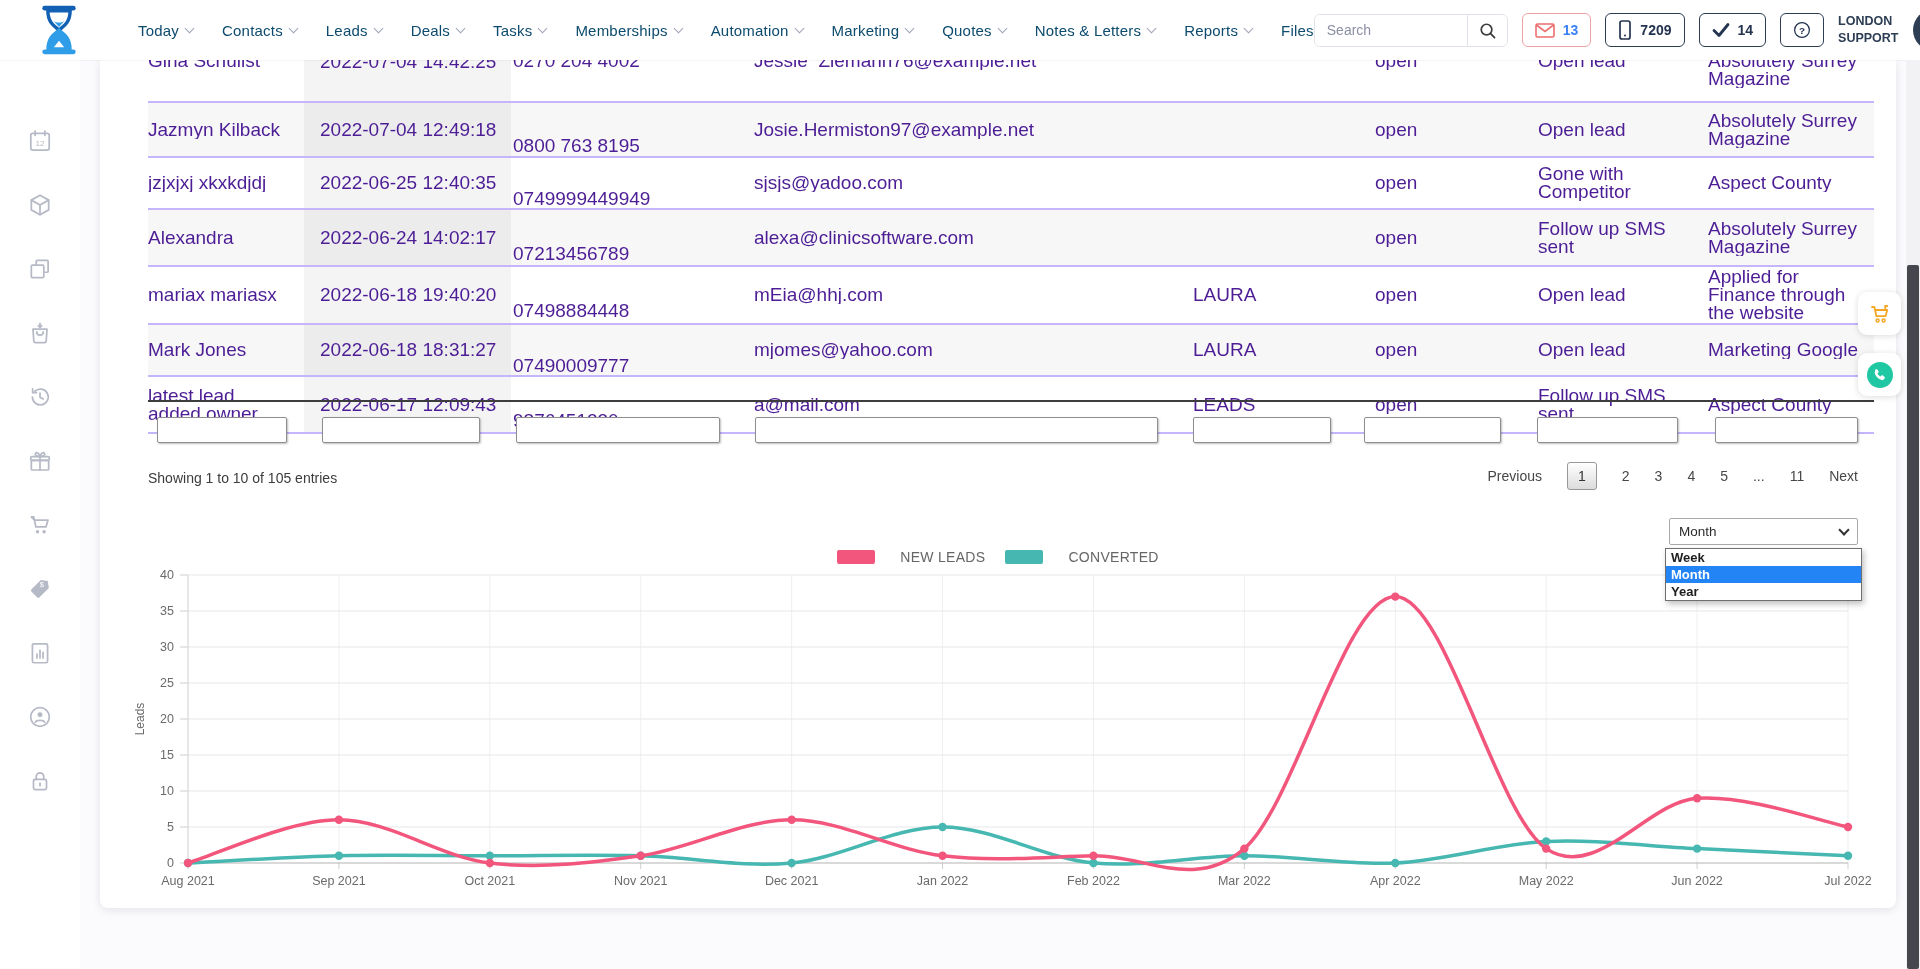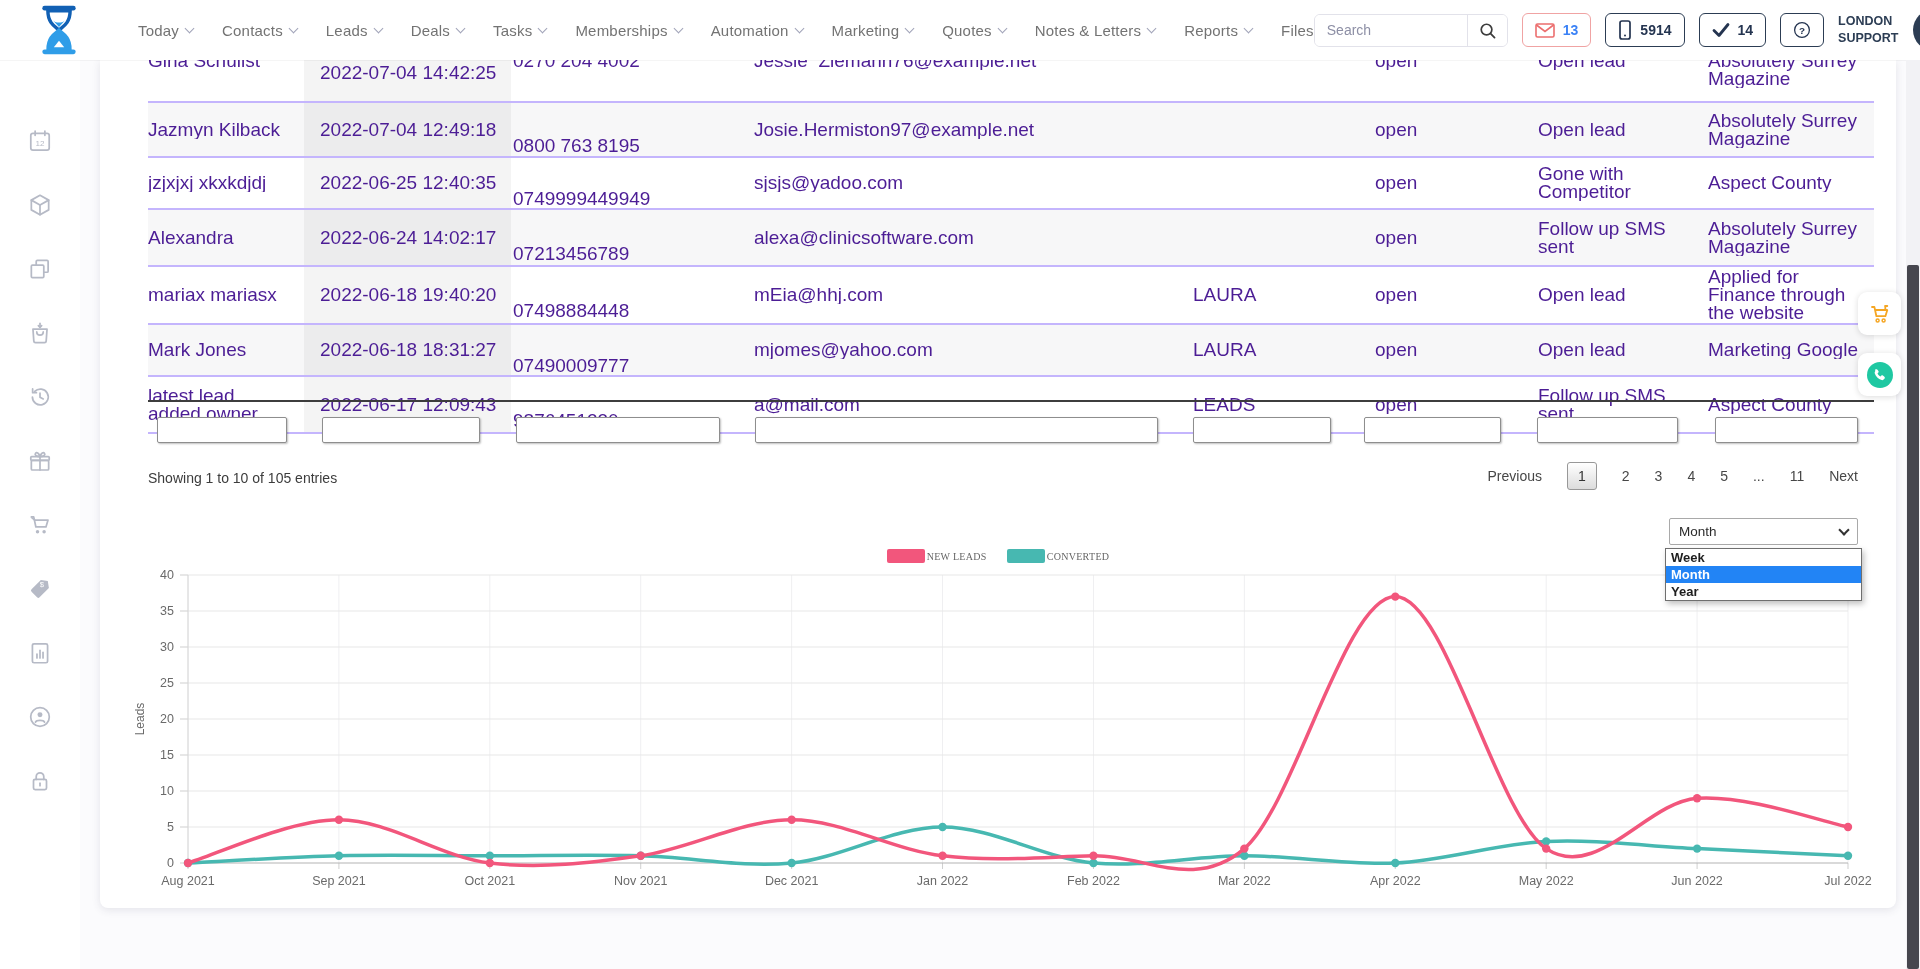--- a/index.html
+++ b/index.html
@@ -4,21 +4,21 @@
 <style>
   * { margin:0; padding:0; box-sizing:border-box; }
   html,body { width:1920px; height:969px; overflow:hidden; background:#fbfbfd;
               font-family:"Liberation Sans", sans-serif; }
 
   
   .topnav { position:absolute; left:0; top:0; width:1920px; height:60px; background:#fff;
             display:flex; align-items:center; z-index:60; box-shadow:0 1px 0 rgba(0,0,0,0.04); }
   .logo { margin-left:36px; width:46px; height:54px; flex:0 0 auto; }
   .menu { display:flex; align-items:center; gap:29px; margin-left:56px; }
-  .menu-item { display:flex; align-items:center; color:#737373; font-size:15px; font-weight:500;
+  .menu-item { display:flex; align-items:center; color:#0c4a6e; font-size:15px; font-weight:500;
                letter-spacing:.2px; cursor:pointer; white-space:nowrap; }
   .chev { width:7px; height:7px; border-right:1.5px solid #a0a3b8; border-bottom:1.5px solid #a0a3b8;
           transform:rotate(45deg); margin-left:7px; margin-top:-3px; }
   .nav-right { margin-left:auto; display:flex; align-items:center; margin-right:18px; gap:14px; }
   .searchbox { display:flex; align-items:stretch; height:33px; border:1px solid #e2e2ea; border-radius:6px;
                overflow:hidden; background:#fff; }
   .searchbox input { border:none; outline:none; width:152px; padding:0 12px; font-size:14px; color:#555;
                      font-family:"Liberation Sans", sans-serif; }
   .searchbox input::placeholder { color:#8d8fa5; }
   .search-btn { width:40px; display:flex; align-items:center; justify-content:center;
@@ -45,21 +45,21 @@
   .trow { display:grid; grid-template-columns:156px 207px 240px 415px 175px 193px 171px 169px;
           border-bottom:2px solid #c4b5fd; align-items:center; font-size:19px; color:#4c1d95; cursor:pointer; }
   .trow.stripe { background:#f7f7f8; }
   .tcell { padding-right:14px; line-height:18px; overflow:hidden; }
   .tcell.c-date { background:rgba(0,0,0,0.045); align-self:stretch; display:flex; align-items:center; padding-left:16px; }
   .tcell.c-phone { padding-left:2px;margin-top:32px; } .tcell.c-email { padding-left:3px; }
   .tcell.c-owner { padding-left:27px; } .tcell.c-status { padding-left:34px; }
   .tcell.c-lead { padding-left:4px; } .tcell.c-source { padding-left:3px; }
   .trow.clipped { height:43px; align-items:start; overflow:hidden; }
   .trow.clipped .tcell { margin-top:-8px; }
-  .trow.clipped .tcell.c-date { margin-top:0; padding-top:12px; align-items:flex-start; }
+  .trow.clipped .tcell.c-date { margin-top:0; padding-top:1px; align-items:flex-start; }
   .trow.clipped .tcell.c-date span { margin-top:-8px; }
   .tbl-endline { position:absolute; left:48px; top:340px; width:1726px; height:2px; background:#3d3d3d; }
 
   
   .filter-input { position:absolute; top:357px; height:26px; border:1px solid #8e8e8e; border-radius:2px;
                   background:#fff; box-shadow:1px 1px 2px rgba(0,0,0,.25); outline:none; padding:0 6px;
                   font-size:13px; color:#444; font-family:"Liberation Sans", sans-serif; }
 
   
   .summary { position:absolute; left:48px; top:410px; font-size:14px; color:#3c3c3c; }
@@ -74,21 +74,21 @@
                   border-radius:2px; background:#fff; display:flex; align-items:center; justify-content:space-between;
                   padding:0 9px; font-size:13.5px; color:#2b2b2b; cursor:pointer; }
   .sel-chev { width:8px; height:8px; border-right:2px solid #333; border-bottom:2px solid #333;
               transform:rotate(45deg); margin-top:-4px; }
   .dropdown { position:absolute; top:488px; right:34px; width:197px; background:#fff; border:1px solid #6f6f6f;
               box-shadow:2px 3px 6px rgba(0,0,0,.25); z-index:35; font-size:13px; font-weight:bold; color:#1e1e1e; }
   .opt { height:17px; line-height:17px; padding:0 5px; cursor:pointer; }
   .opt.selected { background:#2284f5; color:#fff; }
   .legend { position:absolute; left:0; top:489px; width:1796px; display:flex; justify-content:center;
             align-items:center; gap:20px; z-index:5; }
-  .leg-item { display:flex; align-items:center; gap:2px; font-size:10px; color:#666; letter-spacing:.3px;font-family:Liberation Serif, serif; }
+  .leg-item { display:flex; align-items:center; gap:25px; font-size:14px; color:#666; letter-spacing:.3px; }
   .swatch { width:38px; height:14px; border-radius:2px; }
   .chart-svg { position:absolute; left:0; top:440px; z-index:1; }
 
   
   .float-btn { position:absolute; left:1858px; width:43px; height:43px; background:#fff; border-radius:9px;
                box-shadow:0 1px 6px rgba(0,0,0,.14); display:flex; align-items:center; justify-content:center;
                z-index:70; cursor:pointer; }
   .scrollbar { position:absolute; right:0; top:60px; width:14px; height:909px; background:#f2f2f5; z-index:65; }
   .scroll-thumb { position:absolute; left:1px; top:205px; width:12px; height:704px; background:#46464e;
                   border-radius:2px; cursor:grab; }
@@ -169,21 +169,21 @@
         <rect x="1" y="1" width="18" height="13" rx="1.5" fill="none" stroke="#ec6e6e" stroke-width="1.6"></rect>
         <path d="M1.5 2 L10 8.5 L18.5 2" fill="none" stroke="#ec6e6e" stroke-width="1.6"></path>
       </svg>
       <span>13</span>
     </div>
     <div class="pill">
       <svg width="14" height="20" viewBox="0 0 14 20">
         <rect x="2" y="1" width="10" height="18" rx="2" fill="none" stroke="#243450" stroke-width="1.7"></rect>
         <circle cx="7" cy="15.6" r="1" fill="#243450"></circle>
       </svg>
-      <span>5914</span>
+      <span>7209</span>
     </div>
     <div class="pill">
       <svg width="18" height="16" viewBox="0 0 18 16">
         <polyline points="2,8.5 7,13.5 16,2.5" fill="none" stroke="#243450" stroke-width="2.8" stroke-linecap="round" stroke-linejoin="round"></polyline>
       </svg>
       <span>14</span>
     </div>
     <div class="pill help-pill">
       <svg width="20" height="20" viewBox="0 0 20 20">
         <circle cx="10" cy="10" r="8.2" fill="none" stroke="#243450" stroke-width="1.4"></circle>

